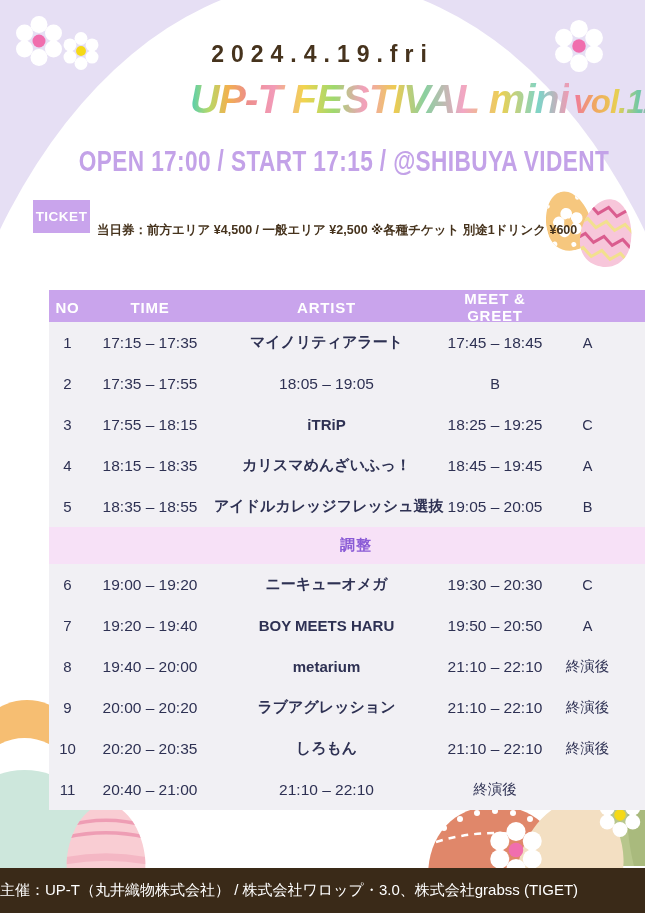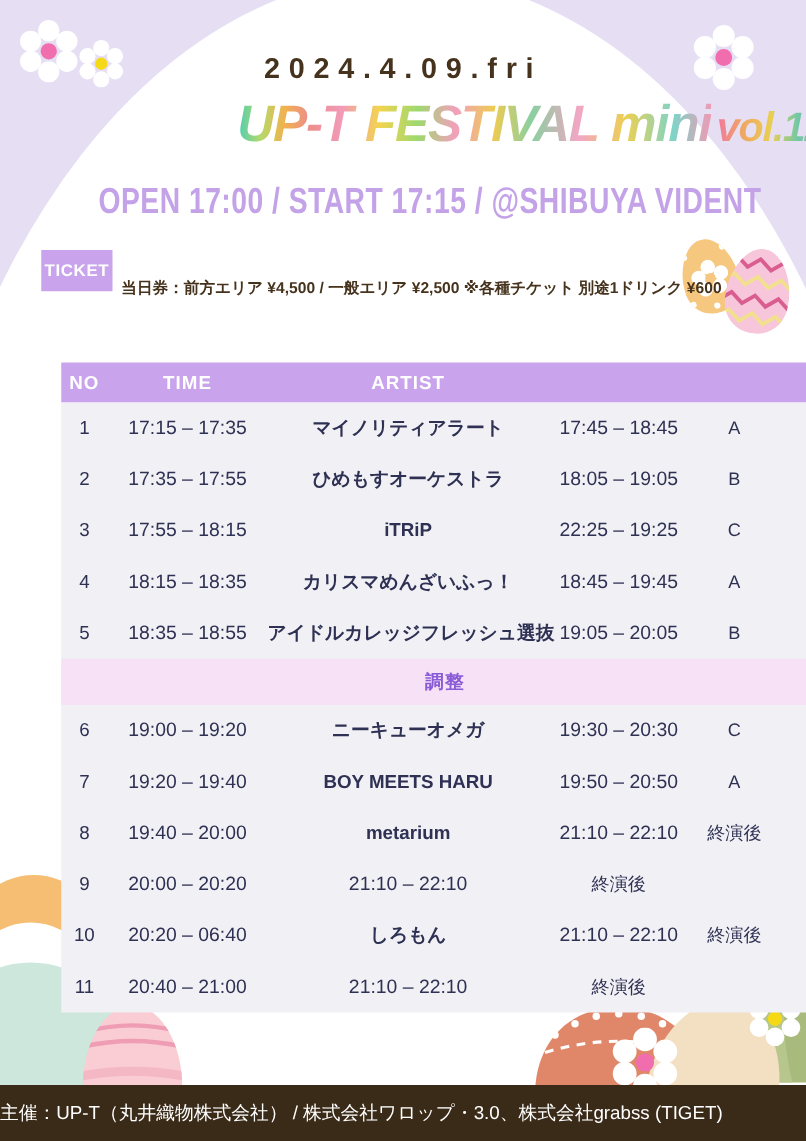--- a/index.html
+++ b/index.html
@@ -209,61 +209,61 @@
         <circle cx="79" cy="34" r="17"></circle>
         <circle cx="79" cy="66" r="17"></circle>
         <circle cx="50" cy="83" r="17"></circle>
         <circle cx="21" cy="66" r="17"></circle>
         <circle cx="21" cy="34" r="17"></circle>
       </g>
     <circle cx="50" cy="50" r="13" fill="#f06eae"></circle>
   </svg>
 
   <div class="content">
-    <div class="date-line">2024.4.09.fri</div>
+    <div class="date-line">2024.4.19.fri</div>
     <div class="title-line">
       <span class="title-main">UP-T FESTIVAL mini</span>
       <span class="title-vol">vol.12</span>
     </div>
     <div class="subtitle-line">
       <span class="subtitle-inner">OPEN 17:00 / START 17:15 / @SHIBUYA VIDENT</span>
     </div>
 
     <div class="ticket-badge">TICKET</div>
     <div class="price-sub">当日券：前方エリア ¥4,500 / 一般エリア ¥2,500 ※各種チケット 別途1ドリンク ¥600</div>
 
     <div class="schedule">
       <div class="grid-row thead">
         <span>NO</span>
         <span>TIME</span>
         <span>ARTIST</span>
+        <span>MEET &amp; GREET</span>
         <span></span>
       </div>
       <div class="tbody">
   <div class="grid-row srow">
     <span class="c c-no">1</span>
     <span class="c c-time">17:15 – 17:35</span>
     <span class="c c-artist">マイノリティアラート</span>
     <span class="c c-meet">17:45 – 18:45</span>
     <span class="c c-group">A</span>
   </div>
 
   <div class="grid-row srow">
     <span class="c c-no">2</span>
     <span class="c c-time">17:35 – 17:55</span>
-    <span class="c c-artist">ひめもすオーケストラ</span>
     <span class="c c-meet">18:05 – 19:05</span>
     <span class="c c-group">B</span>
   </div>
 
   <div class="grid-row srow">
     <span class="c c-no">3</span>
     <span class="c c-time">17:55 – 18:15</span>
     <span class="c c-artist">iTRiP</span>
-    <span class="c c-meet">22:25 – 19:25</span>
+    <span class="c c-meet">18:25 – 19:25</span>
     <span class="c c-group">C</span>
   </div>
 
   <div class="grid-row srow">
     <span class="c c-no">4</span>
     <span class="c c-time">18:15 – 18:35</span>
     <span class="c c-artist">カリスマめんざいふっ！</span>
     <span class="c c-meet">18:45 – 19:45</span>
     <span class="c c-group">A</span>
   </div>
@@ -300,27 +300,28 @@
     <span class="c c-no">8</span>
     <span class="c c-time">19:40 – 20:00</span>
     <span class="c c-artist">metarium</span>
     <span class="c c-meet">21:10 – 22:10</span>
     <span class="c c-group">終演後</span>
   </div>
 
   <div class="grid-row srow">
     <span class="c c-no">9</span>
     <span class="c c-time">20:00 – 20:20</span>
+    <span class="c c-artist">ラブアグレッション</span>
     <span class="c c-meet">21:10 – 22:10</span>
     <span class="c c-group">終演後</span>
   </div>
 
   <div class="grid-row srow">
     <span class="c c-no">10</span>
-    <span class="c c-time">20:20 – 06:40</span>
+    <span class="c c-time">20:20 – 20:35</span>
     <span class="c c-artist">しろもん</span>
     <span class="c c-meet">21:10 – 22:10</span>
     <span class="c c-group">終演後</span>
   </div>
 
   <div class="grid-row srow">
     <span class="c c-no">11</span>
     <span class="c c-time">20:40 – 21:00</span>
     <span class="c c-meet">21:10 – 22:10</span>
     <span class="c c-group">終演後</span>

